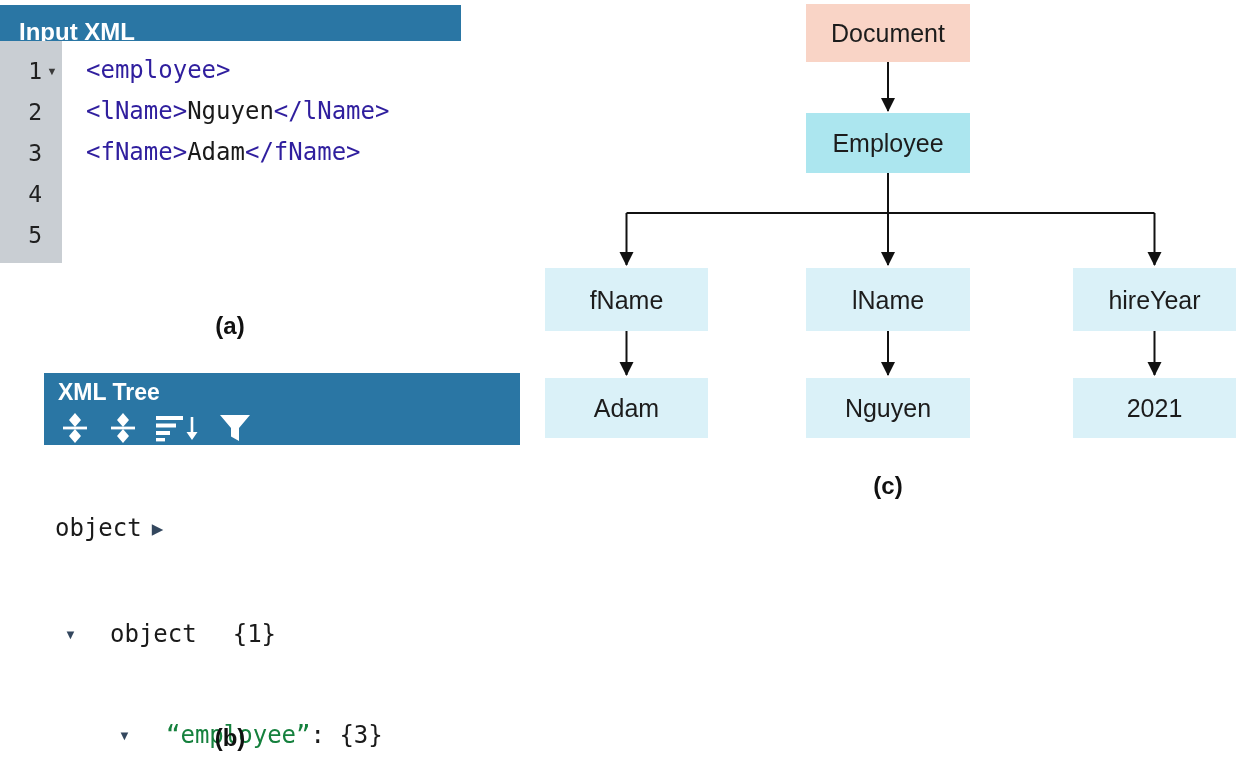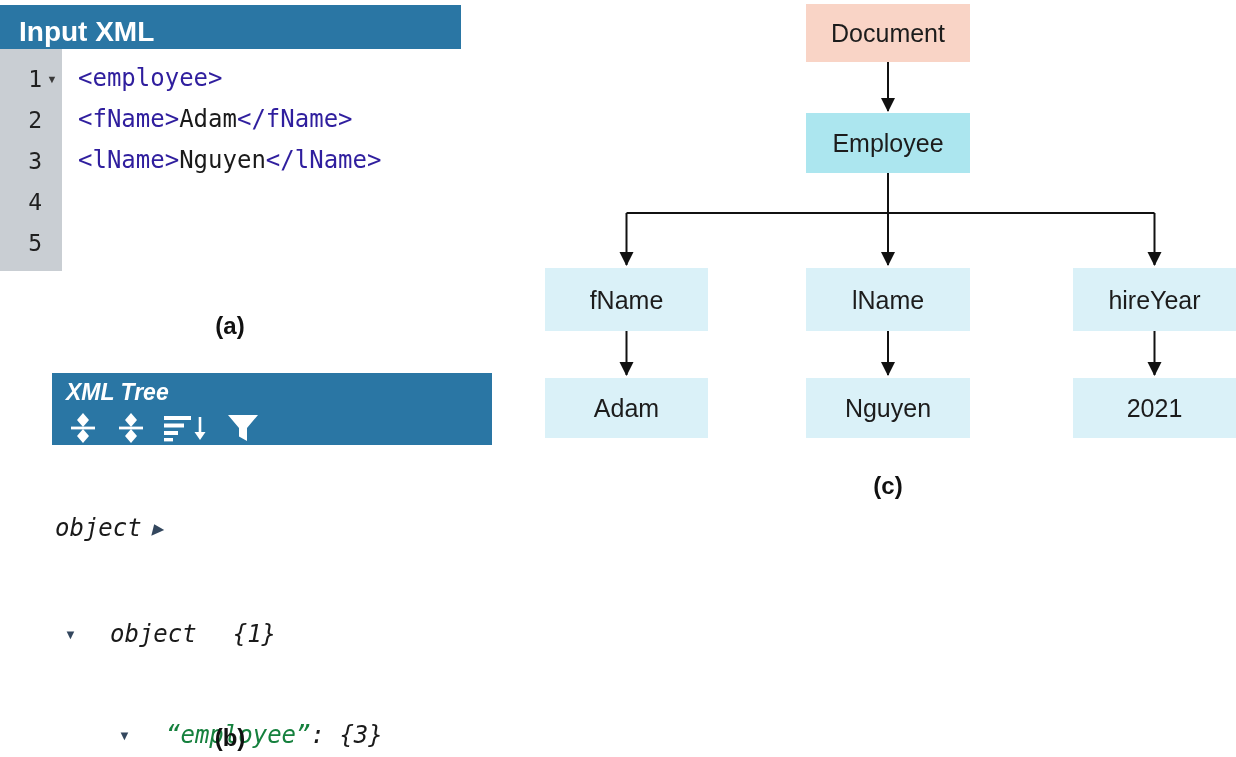--- a/index.html
+++ b/index.html
@@ -4,44 +4,44 @@
 <style>
   html,body{margin:0;padding:0;background:#fff;}
   body{width:1236px;height:757px;position:relative;overflow:hidden;
        font-family:"Liberation Sans",sans-serif;color:#1a1a1a;}
 
   
   .panel-header{background:#2a76a4;color:#fff;font-weight:bold;}
 
   
   .input-xml{position:absolute;left:0;top:5px;width:461px;}
-  .input-xml .panel-header{height:44px;line-height:54px;padding-left:19px;font-size:28px;}
+  .input-xml .panel-header{height:36px;line-height:54px;padding-left:19px;font-size:24px;}
   .code-area{display:flex;background:#fff;}
   .gutter{width:62px;background:#c9ced3;padding-top:9px;padding-bottom:8px;}
   .gutter-row{height:41px;display:flex;align-items:center;justify-content:flex-end;
               font-family:"DejaVu Sans Mono",monospace;font-size:23px;color:#1f1f1f;}
   .gutter-row .num{text-align:right;}
   .gutter-row .fold{width:20px;font-size:11px;color:#3a3a3a;text-align:center;font-family:"Liberation Sans",sans-serif;}
   .code-lines{padding-top:9px;}
-  .code-line{height:41px;line-height:41px;padding-left:16px;white-space:pre;
+  .code-line{height:41px;line-height:41px;padding-left:24px;white-space:pre;
              font-family:"DejaVu Sans Mono",monospace;font-size:24px;}
   .tok-tag{color:#2f1e9e;}
   .tok-text{color:#1a1a1a;}
 
   
   .fig-label{position:absolute;transform:translateX(-50%);font-weight:bold;font-size:24px;color:#111;}
 
   
-  .xml-tree{position:absolute;left:52px;top:373px;width:440px;font-style:italic;}
+  .xml-tree{position:absolute;left:44px;top:373px;width:476px;}
   .xml-tree .panel-header{height:72px;padding:6px 0 0 14px;box-sizing:border-box;font-size:23px;}
   .toolbar{display:flex;align-items:center;gap:18px;margin-top:7px;padding-left:2px;}
   .toolbar .tool{display:inline-flex;align-items:center;justify-content:center;cursor:pointer;}
   .tree-content{position:absolute;left:0;top:79px;width:428px;
                 font-family:"DejaVu Sans Mono",monospace;font-size:24px;white-space:pre;}
-  .tree-row{height:41px;line-height:41px;display:flex;align-items:center;}
+  .tree-row{height:41px;line-height:41px;display:flex;align-items:center;margin-left:8px;}
   .tree-row.r1{padding-left:3px;}
   .tree-row.r2{padding-left:12px;margin-top:9px;}
   .tree-row.r3{padding-left:66px;margin-top:4px;}
   .expander{width:24px;font-size:13px;color:#33475e;font-family:"Liberation Sans",sans-serif;flex:0 0 24px;}
   .r2 .lbl{margin-left:22px;}
   .r3 .key{margin-left:24px;}
   .root-arrow{font-size:15px;color:#33475e;margin-left:10px;font-family:"Liberation Sans",sans-serif;}
   .badge{margin-left:36px;}
   .key{color:#15803d;}
   .val-num,.val-obj,.colon,.comma,.lbl{color:#1a1a1a;}
@@ -76,22 +76,22 @@
         <span class="num">4</span>
           <span class="fold"></span>
       </div>
       <div class="gutter-row">
         <span class="num">5</span>
           <span class="fold"></span>
       </div>
     </div>
     <div class="code-lines">
       <div class="code-line"><span class="tok-tag">&lt;employee&gt;</span></div>
+      <div class="code-line"><span class="tok-tag">&lt;lName&gt;</span><span class="tok-text">Nguyen</span><span class="tok-tag">&lt;/lName&gt;</span></div>
       <div class="code-line"><span class="tok-tag">&lt;fName&gt;</span><span class="tok-text">Adam</span><span class="tok-tag">&lt;/fName&gt;</span></div>
-      <div class="code-line"><span class="tok-tag">&lt;lName&gt;</span><span class="tok-text">Nguyen</span><span class="tok-tag">&lt;/lName&gt;</span></div>
     </div>
   </div>
 </section>
 
 <div class="fig-label" style="left:230px;top:312px;">(a)</div>
 
 <section class="xml-tree">
   <header class="panel-header">
     <div>XML Tree</div>
     <div class="toolbar">

